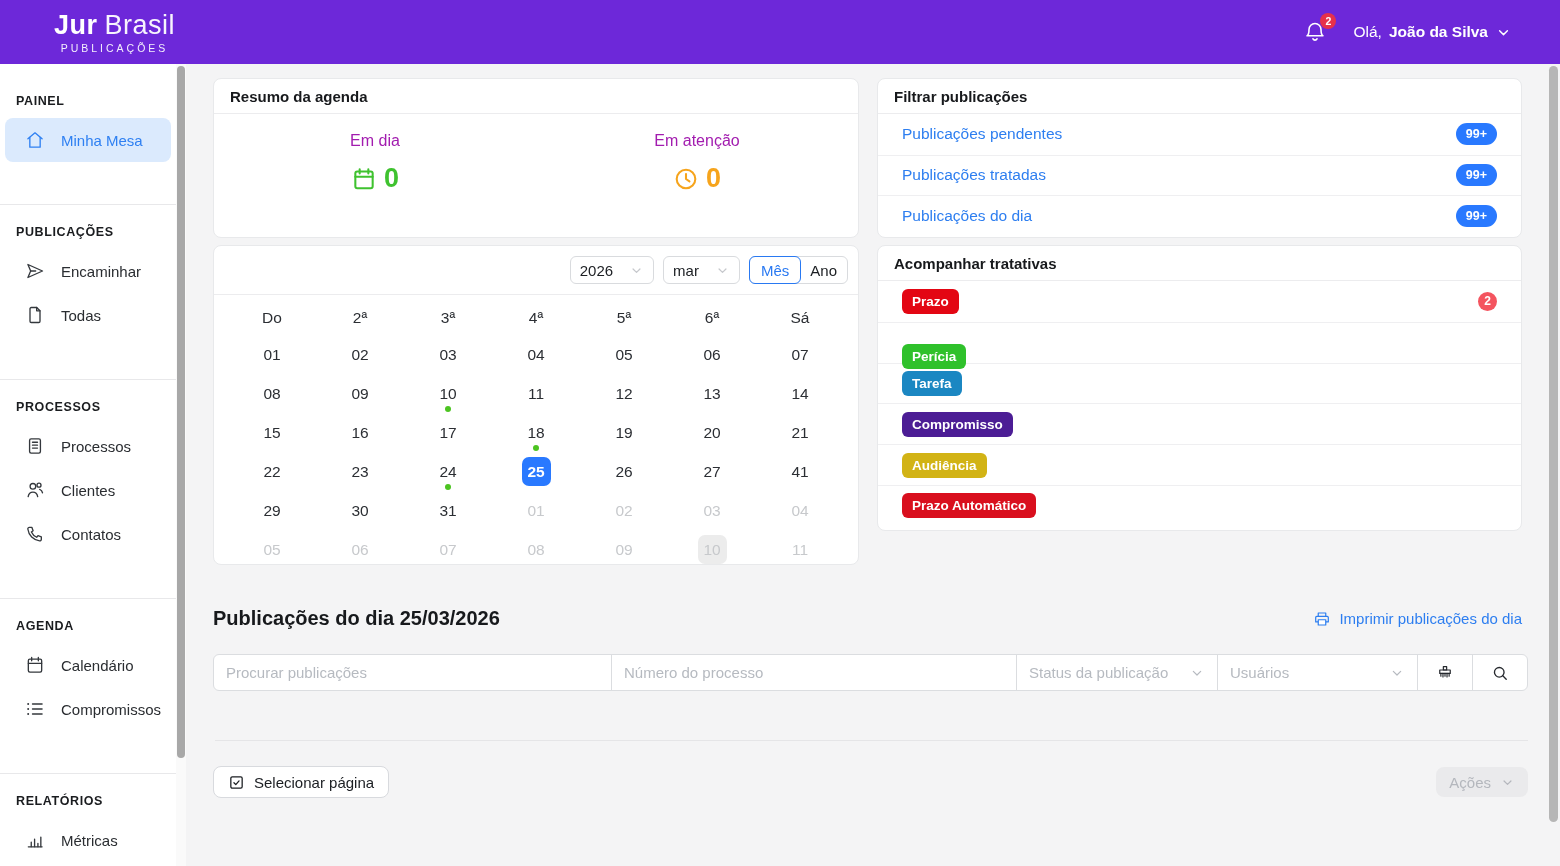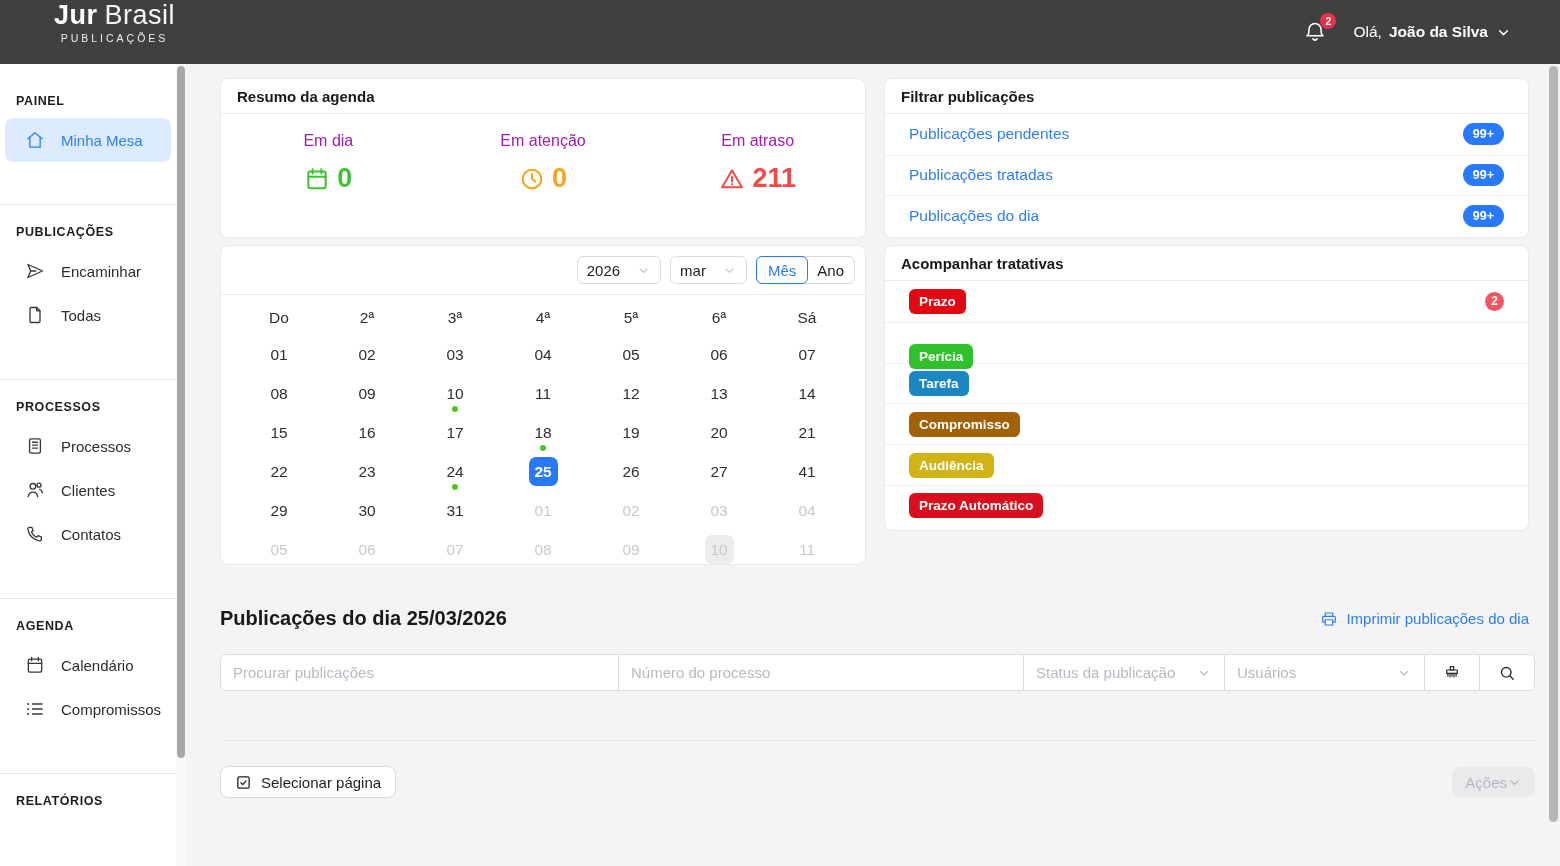--- a/index.html
+++ b/index.html
@@ -1,18 +1,18 @@
 <!DOCTYPE html>
 <html><head>
 <meta charset="utf-8">
 <style>
   *{box-sizing:border-box;margin:0;padding:0}
   html,body{width:1560px;height:866px;overflow:hidden;background:#f4f4f5;
     font-family:"Liberation Sans","DejaVu Sans",sans-serif;color:#212428}
-  .topbar{height:64px;background:#404040;display:flex;justify-content:space-between;position:relative;z-index:5}
+  .topbar{height:64px;background:#6d28d9;display:flex;align-items:center;justify-content:space-between;position:relative;z-index:5}
   .logo{margin-left:54px;color:#fff;text-align:center}
   .logo-line1{font-size:27px;letter-spacing:.5px}
   .logo-primary{font-weight:700}
   .logo-secondary{font-weight:300;margin-left:7px;opacity:.95}
   .logo-sub{font-size:10.5px;letter-spacing:3px;font-weight:400;margin-top:1px;opacity:.92}
   .topbar-right{display:flex;align-items:center;gap:26px;margin-right:48px;color:#fff}
   .bell-wrap{position:relative;cursor:pointer}
   .bell-badge{position:absolute;top:-7px;right:-9px;background:#e6314b;color:#fff;font-size:10.5px;font-weight:700;
     min-width:16px;height:16px;border-radius:9px;display:flex;align-items:center;justify-content:center;padding:0 4px}
   .user-wrap{display:flex;align-items:center;gap:7px;font-size:15.5px;cursor:pointer}
@@ -21,21 +21,21 @@
   .sidebar{width:176px;background:#fff;padding-top:10px;flex:none}
   .nav-heading{font-size:12.5px;font-weight:700;letter-spacing:.6px;color:#1a1c1f;padding:20px 16px 10px}
   .nav-item{height:44px;display:flex;align-items:center;gap:16px;margin:0 5px;padding:0 0 0 20px;border-radius:8px;cursor:pointer;color:#2a2d31;font-size:15px}
   .nav-item .icon{display:flex;color:#34383d}
   .nav-item.active{background:#dbeafd;color:#2f80f2}
   .nav-item.active .icon{color:#2f80f2}
   .nav-divider{border-top:1px solid #e8e8ea;margin:22px 0 0}
   .nav-section{padding-bottom:20px}
   .sidebar-scroll{width:10px;background:#fafafa;position:relative;flex:none}
   .sidebar-scroll .thumb{position:absolute;left:1px;top:2px;width:8px;height:692px;background:#a8a8a8;border-radius:5px}
-  .main{flex:1;padding:14px 0 0 34px;position:relative}
+  .main{flex:1;padding:14px 0 0 27px;position:relative}
   .columns{display:flex;gap:18px}
   .col-left{width:646px;display:flex;flex-direction:column;gap:7px}
   .col-right{width:645px;display:flex;flex-direction:column;gap:7px}
   .card{background:#fff;border:1px solid #e8e9eb;border-radius:8px;overflow:visible}
   .card-header{height:35px;display:flex;align-items:center;padding:0 16px;font-size:15px;font-weight:700;color:#17191c;border-bottom:1px solid #ececee}
   
   .stats{display:flex;height:124px;align-items:flex-start;padding-top:18px}
   .stat{flex:1;text-align:center}
   .stat-label{color:#a21caf;font-size:16px;cursor:pointer}
   .stat-value{display:flex;align-items:center;justify-content:center;gap:7px;margin-top:13px;font-size:27px;font-weight:700}
@@ -75,21 +75,21 @@
   .fseg input{border:none;outline:none;width:100%;height:100%;font-size:15px;padding:0 12px;background:transparent;color:#33363b;font-family:inherit}
   .fseg input::placeholder{color:#b6bac0}
   .fselect{justify-content:space-between;padding:0 12px;color:#b6bac0;font-size:15px;cursor:pointer}
   .fselect .icon{color:#b6bac0;display:flex}
   .fbtn{width:55px;justify-content:center;cursor:pointer;color:#26292e}
   .w-search{width:397px}.w-proc{width:405px}.w-status{width:201px}.w-users{width:200px}
   .rule{border:none;border-top:1px solid #e5e5e7;margin-top:49px;width:1313px;margin-left:2px}
   .actions-row{margin-top:25px;width:1315px;display:flex;align-items:center;justify-content:space-between}
   .btn-select-page{height:32px;display:flex;align-items:center;gap:9px;padding:0 14px;background:#fff;border:1px solid #d8dade;border-radius:8px;font-size:15px;color:#1b1e22;cursor:pointer}
   .btn-select-page .icon{display:flex;color:#1b1e22}
-  .btn-actions{height:30px;display:flex;align-items:center;padding:0 13px;background:#eaeaec;border:none;border-radius:8px;font-size:15px;color:#b4b7bd;cursor:default}
+  .btn-actions{height:30px;display:flex;align-items:center;gap:9px;padding:0 13px;background:#eaeaec;border:none;border-radius:8px;font-size:15px;color:#b4b7bd;cursor:default}
   .btn-actions .icon{display:flex;color:#b4b7bd}
   .page-scroll{position:absolute;right:2px;top:66px;width:9px;height:764px;z-index:9}
   .page-scroll .thumb{width:9px;height:756px;background:#b6b6b6;border-radius:5px}
   .icon svg{display:block}
 </style>
 </head>
 <body>
 
 <header class="topbar">
   <div class="logo">
@@ -205,20 +205,29 @@
                 <path d="M9 6h11.5M9 12h11.5M9 18h11.5"></path>
                 <path stroke-width="2.4" d="M3.8 6h.01M3.8 12h.01M3.8 18h.01"></path>
               </svg>
             </span>
             <span class="nav-label">Compromissos</span>
           </div>
         </div>
         <div class="nav-divider"></div>
         <div class="nav-section">
           <div class="nav-heading">RELATÓRIOS</div>
+          <div class="nav-item">
+            <span class="icon">
+              <svg viewBox="0 0 24 24" width="20" height="20" fill="none" stroke="currentColor" stroke-width="1.6" stroke-linecap="round" stroke-linejoin="round">
+                <path d="M4 20.2h16.5"></path>
+                <path d="M7.5 20v-5.5M11.5 20v-9M15.5 20v-4M19 20v-11.5"></path>
+              </svg>
+            </span>
+            <span class="nav-label">Métricas</span>
+          </div>
         </div>
       </nav>
   </aside>
   <div class="sidebar-scroll">
       <div class="thumb"></div>
     </div>
 
   <main class="main">
     <div class="columns">
       <div class="col-left">
@@ -242,32 +251,20 @@
                 <div class="stat-value" style="color: rgb(246, 164, 28);">
                   <span class="icon">
                     <svg viewBox="0 0 24 24" width="26" height="26" fill="none" stroke="currentColor" stroke-width="1.9" stroke-linecap="round" stroke-linejoin="round">
                       <circle cx="12" cy="12" r="8.6"></circle>
                       <path d="M12 7.4V12l3.2 2.2"></path>
                     </svg>
                   </span>
                   <span>0</span>
                 </div>
               </div>
-              <div class="stat">
-                <div class="stat-label">Em atraso</div>
-                <div class="stat-value" style="color: rgb(242, 75, 69);">
-                  <span class="icon">
-                    <svg viewBox="0 0 24 24" width="26" height="26" fill="none" stroke="currentColor" stroke-width="1.9" stroke-linecap="round" stroke-linejoin="round">
-                      <path d="M12 4 2.9 19.6h18.2L12 4z"></path>
-                      <path d="M12 10.2v4M12 16.8h.01"></path>
-                    </svg>
-                  </span>
-                  <span>211</span>
-                </div>
-              </div>
             </div>
         </section>
 
         <section class="card" style="height:320px">
           <div class="cal-header">
             <div class="mini-select">
               <span>2026</span>
               <span class="icon" id="year-chevron-slot">
                   <svg viewBox="0 0 24 24" width="15" height="15" fill="none" stroke="currentColor" stroke-width="2" stroke-linecap="round" stroke-linejoin="round">
                     <path d="M6.5 9.5 12 15l5.5-5.5"></path>
@@ -454,21 +451,21 @@
                 <span class="trat-chip" style="background: rgb(227, 6, 19);">Prazo</span>
                 <span class="trat-count" style="background: rgb(244, 84, 95);">2</span>
               </div>
               <div class="trat-row">
                 <span class="trat-chip" style="background: rgb(47, 193, 43); margin-top: 28px;">Perícia</span>
               </div>
               <div class="trat-row">
                 <span class="trat-chip" style="background: rgb(27, 135, 194);">Tarefa</span>
               </div>
               <div class="trat-row">
-                <span class="trat-chip" style="background: #a16207;">Compromisso</span>
+                <span class="trat-chip" style="background: #4c1d95;">Compromisso</span>
               </div>
               <div class="trat-row">
                 <span class="trat-chip" style="background: rgb(210, 179, 21);">Audiência</span>
               </div>
               <div class="trat-row">
                 <span class="trat-chip" style="background: rgb(217, 15, 30);">Prazo Automático</span>
               </div>
             </div>
         </section>
       </div>

